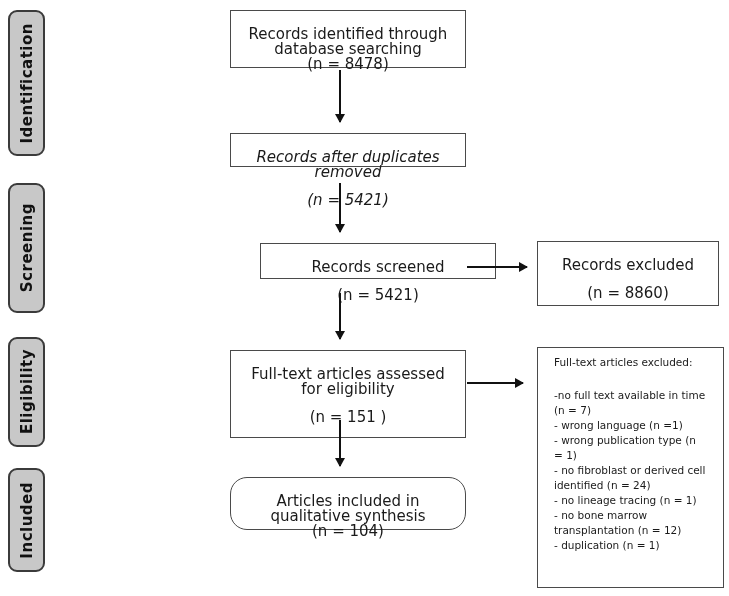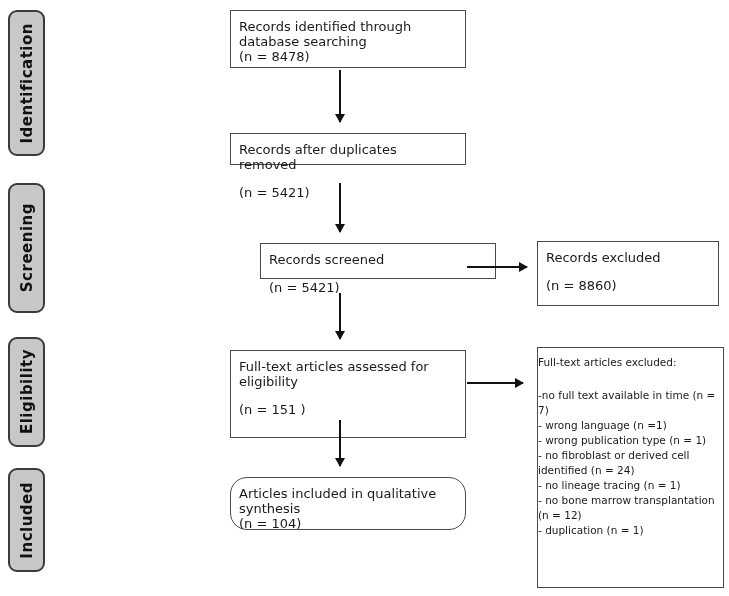--- a/index.html
+++ b/index.html
@@ -43,38 +43,39 @@
   .stage-screening      { top: 183px; height: 130px; }
   .stage-eligibility    { top: 337px; height: 110px; }
   .stage-included       { top: 468px; height: 104px; }
 
   
   .fbox {
     position: absolute;
     background: #ffffff;
     border: 1.5px solid #4a4a4a;
     box-sizing: border-box;
-    font-size: 13px;
+    text-align: center;
+    font-size: 15px;
     line-height: 15px;
     color: #1a1a1a;
-    padding: 8px 8px;
+    padding: 16px 8px;
   }
   .main-col { left: 230px; width: 236px; }
   .box-identified   { top: 10px;  height: 58px; }
-  .box-duplicates   { top: 133px; height: 32px; }
+  .box-duplicates   { top: 133px; height: 32px; font-style: italic; }
   .box-screened     { top: 243px; height: 36px; margin-left: 30px; }
   .box-assessed     { top: 350px; height: 88px; }
   .box-included     { top: 477px; height: 53px; border-radius: 17px; }
   .box-rec-excluded { left: 537px; top: 241px; width: 182px; height: 65px; }
   .box-ft-excluded  {
     left: 537px; top: 347px; width: 187px; height: 241px;
     text-align: left;
     font-size: 10.5px;
     line-height: 15px;
-    padding: 7px 0;
+    padding: 7px 16px;
   }
   .count-gap { margin-top: 13px; }
   .ft-items { margin-top: 18px; }
 
   
   .varrow {
     position: absolute;
     width: 2px;
     background: #111111;
   }

